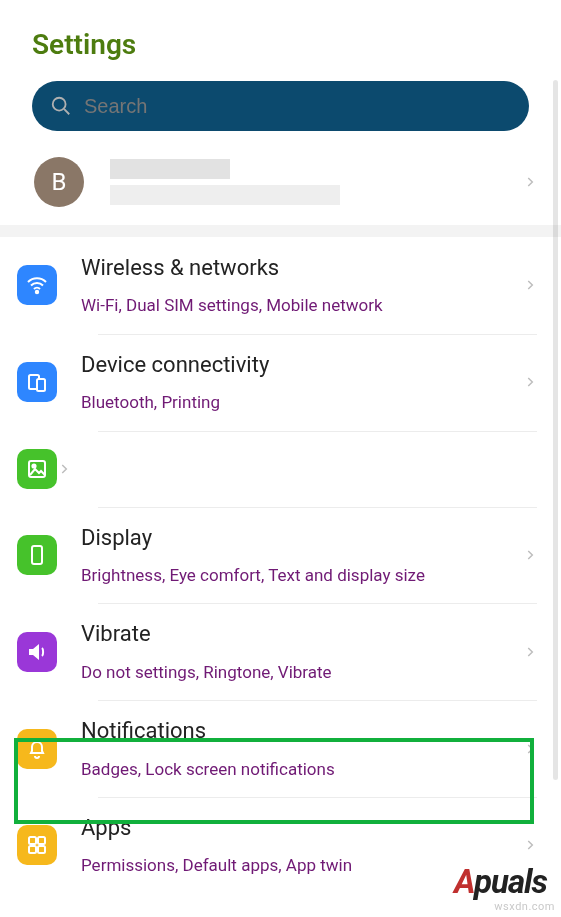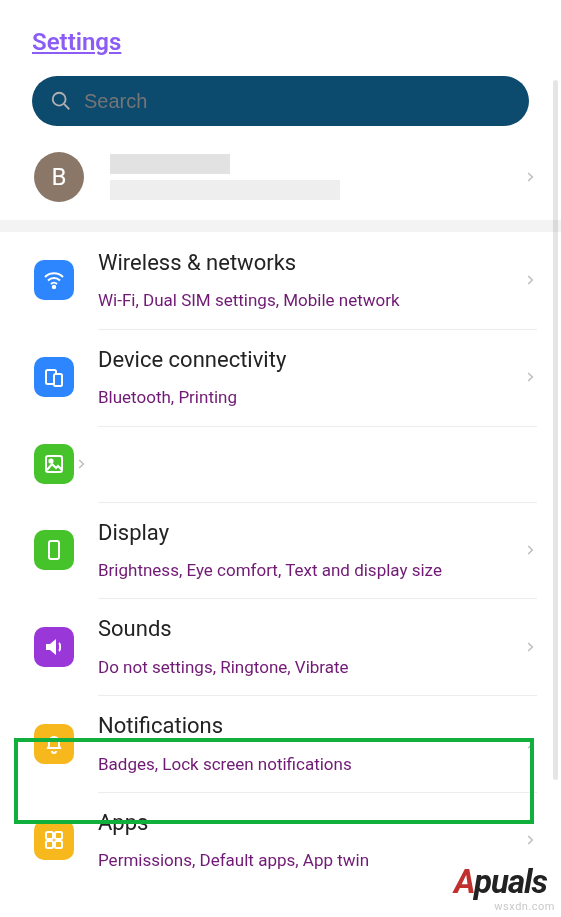--- a/index.html
+++ b/index.html
@@ -15,24 +15,23 @@
       width: 561px;
       height: 917px;
       background: #fff;
       position: relative;
       box-shadow: 2px 0 6px rgba(0,0,0,0.15);
     }
     .header {
       padding: 28px 32px 12px 32px;
     }
     .title {
-      font-size: 24px;
+      font-size: 28px;
       font-weight: 600;
-      color: #8b5cf6;
-      text-decoration: underline;
+      color: #4d7c0f;
     }
     .search-row {
       padding: 8px 32px 14px 32px;
     }
     .search {
       background: #0c4a6e;
       border-radius: 28px;
       height: 50px;
       display: flex;
       align-items: center;
@@ -56,21 +55,21 @@
       display: flex; align-items: center; justify-content: center;
       font-size: 24px; font-weight: 400;
     }
     .account-text { flex: 1; margin-left: 26px; }
     .redact-a { width: 120px; height: 20px; background: #e2e2e2; margin-bottom: 6px; }
     .redact-b { width: 230px; height: 20px; background: #eeeeee; }
     .chev { color: #bdbdbd; flex: 0 0 auto; }
     .list { padding-left: 0; }
     .item {
       display: flex; align-items: center;
-      padding: 18px 24px 18px 34px;
+      padding: 18px 24px 18px 17px;
       position: relative;
     }
     .item + .item::before {
       content: "";
       position: absolute; top: 0; left: 98px; right: 24px;
       height: 1px; background: #ececec;
     }
     .icon-box {
       width: 40px; height: 40px; border-radius: 10px;
       display: flex; align-items: center; justify-content: center;
@@ -205,21 +204,21 @@
     </div>
 
     <div class="item">
       <div class="icon-box bg-purple">
         <svg viewBox="0 0 24 24" fill="white">
             <path d="M4 9v6h4l6 5V4l-6 5H4z"></path>
             <path d="M17 8c1.5 1.2 1.5 6.8 0 8" fill="none" stroke="white" stroke-width="2"></path>
           </svg>
       </div>
       <div class="item-text">
-        <div class="item-title">Sounds</div>
+        <div class="item-title">Vibrate</div>
         <div class="item-sub">Do not settings, Ringtone, Vibrate</div>
       </div>
       <svg class="chev" width="14" height="22" viewBox="0 0 24 24" fill="none" stroke="currentColor" stroke-width="2.5">
           <polyline points="9 5 16 12 9 19"></polyline>
         </svg>
     </div>
 
     <div class="item">
       <div class="icon-box bg-yellow">
         <svg viewBox="0 0 24 24" fill="none" stroke="white" stroke-width="2">

